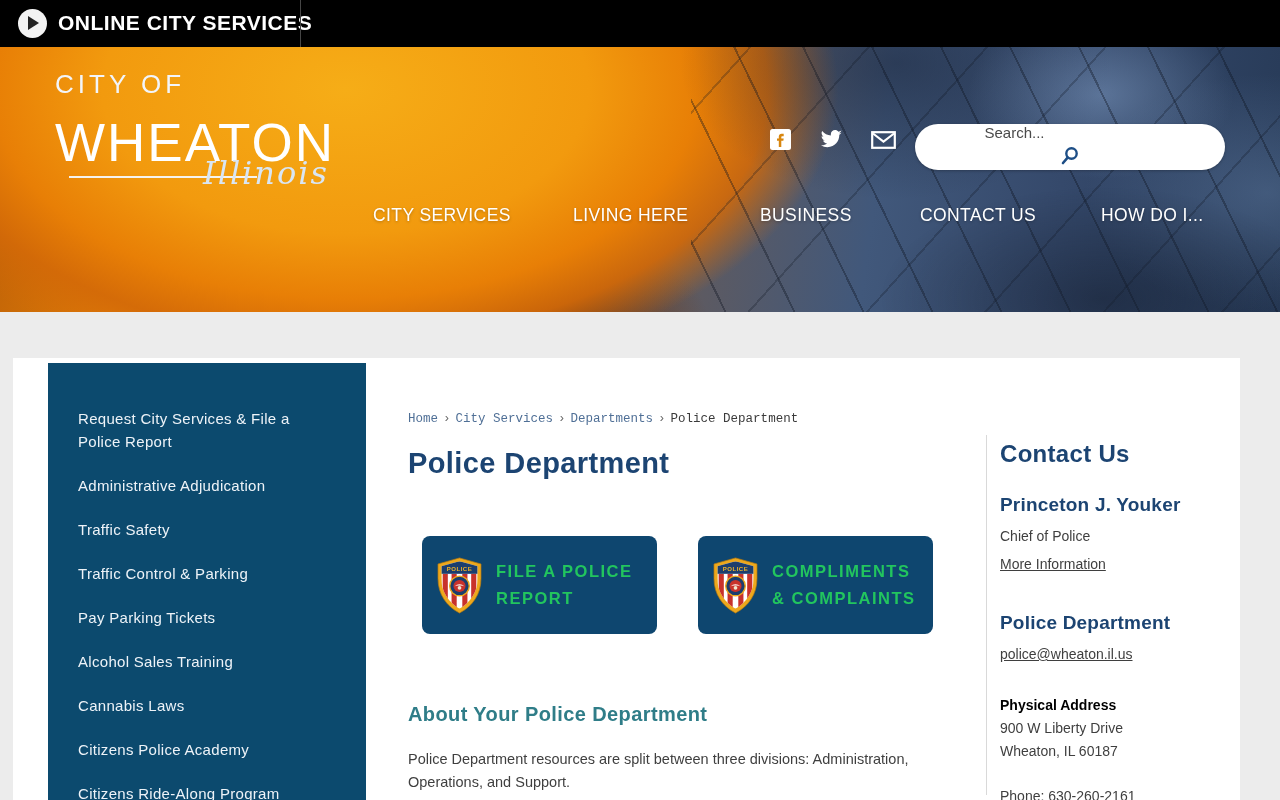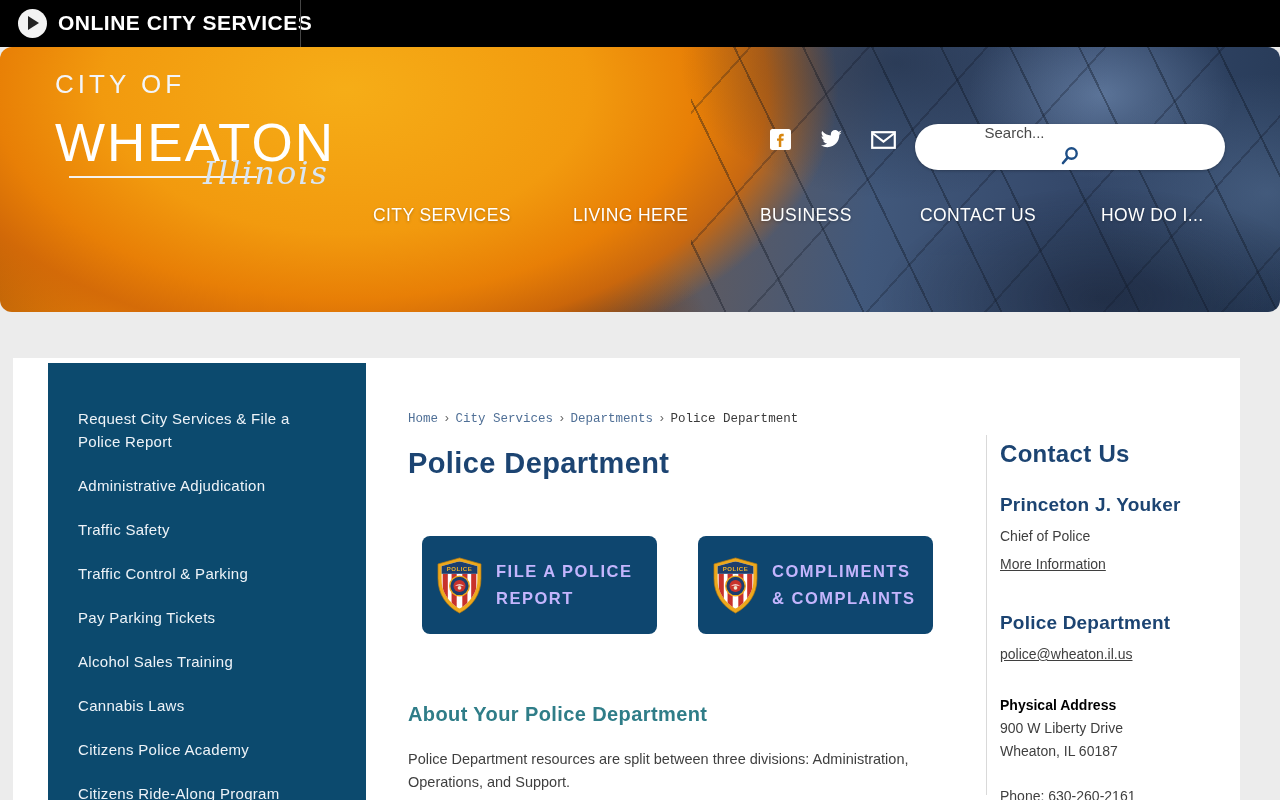--- a/index.html
+++ b/index.html
@@ -20,21 +20,20 @@
   
   .hero { position:absolute; left:0; top:47px; width:1280px; height:265px; overflow:hidden;
     background:
       radial-gradient(ellipse 190px 120px at 86% 18%, rgba(140,170,210,.45), transparent 70%),
       radial-gradient(ellipse 260px 170px at 99% 55%, rgba(105,135,175,.4), transparent 70%),
       radial-gradient(ellipse 300px 190px at 70% 6%, rgba(22,32,52,.5), transparent 72%),
       radial-gradient(ellipse 640px 380px at 27% 16%, #f6ad17 0%, #f29a0e 38%, #e87f06 55%, rgba(212,106,8,.9) 66%, rgba(190,90,10,0) 77%),
       radial-gradient(ellipse 430px 270px at 9% 102%, #e07c08 0%, #b65b07 45%, rgba(150,70,12,0) 72%),
       radial-gradient(ellipse 250px 170px at 42% 110%, rgba(105,42,8,.9), transparent 70%),
       linear-gradient(98deg, #9a5a10 0%, #8a5620 38%, #5c5a62 56%, #41587b 68%, #35496b 82%, #273a57 100%);
-    border-radius: 12px;
   }
   .hero .branches { position:absolute; right:0; top:0; width:46%; height:100%; pointer-events:none; opacity:.8;
     background:
       repeating-linear-gradient(64deg, transparent 0 30px, rgba(14,20,32,.45) 30px 32px, transparent 32px 62px),
       repeating-linear-gradient(-48deg, transparent 0 42px, rgba(14,20,32,.32) 42px 44px, transparent 44px 88px),
       radial-gradient(ellipse 320px 160px at 70% 95%, rgba(10,16,28,.5), transparent 70%);
   }
 
   .logo { position:absolute; left:55px; top:22px; z-index:5; color:#fff; }
   .logo .city-of { font-size:26px; letter-spacing:4px; font-weight:300; color:#f2f5fa; }
@@ -62,21 +61,21 @@
   .breadcrumb { position:absolute; left:408px; top:412px; font-size:12.5px; color:#4f4f4f;font-family:Liberation Mono, monospace; }
   .breadcrumb .crumb-link { color:#4f6f96; cursor:pointer; }
   .breadcrumb .crumb-sep { color:#6a6a6a; margin:0 5px; }
   .breadcrumb .crumb-current { color:#3a3a3a; }
 
   .page-title { position:absolute; left:408px; top:447px; font-size:29px; font-weight:bold; color:#1c4472; letter-spacing:.4px; }
 
   .btn-row { position:absolute; left:422px; top:536px; display:flex; gap:41px; }
   .police-btn { width:235px; height:98px; background:#0e466f; border-radius:8px; display:flex; align-items:center; cursor:pointer; }
   .police-btn .badge { width:47px; height:57px; margin-left:14px; flex:0 0 auto; }
-  .police-btn .btn-label { margin-left:13px; color:#c4b5fd; font-size:16.5px; font-weight:bold; letter-spacing:1.5px; line-height:27px; }
+  .police-btn .btn-label { margin-left:13px; color:#22c55e; font-size:16.5px; font-weight:bold; letter-spacing:1.5px; line-height:27px; }
 
   .about-heading { position:absolute; left:408px; top:703px; font-size:20px; font-weight:bold; color:#2f7d88; letter-spacing:.4px; }
   .about-para { position:absolute; left:408px; top:748px; width:512px; font-size:14.5px; color:#3f3f3f; line-height:23px; }
 
   .contact-divider { position:absolute; left:986px; top:435px; width:1px; height:360px; background:#d9d9d9; }
   .contact { position:absolute; left:1000px; top:440px; width:210px; }
   .contact .c-heading { font-size:24px; font-weight:bold; color:#1c4472; letter-spacing:.3px; }
   .contact .c-name { font-size:19px; font-weight:bold; color:#1c4472; margin-top:26px; letter-spacing:.2px; }
   .contact .c-role { font-size:14px; color:#3f3f3f; margin-top:12px; }
   .contact .c-link { font-size:14px; color:#3f3f3f; margin-top:12px; text-decoration:underline; cursor:pointer; display:inline-block; }

